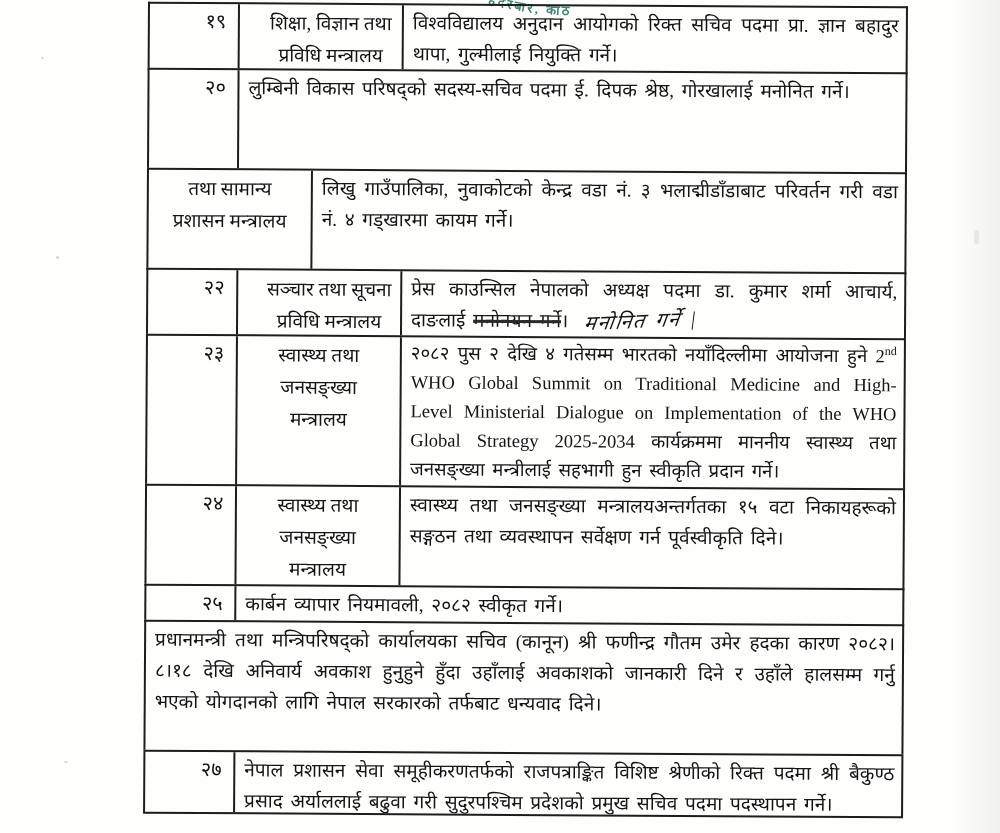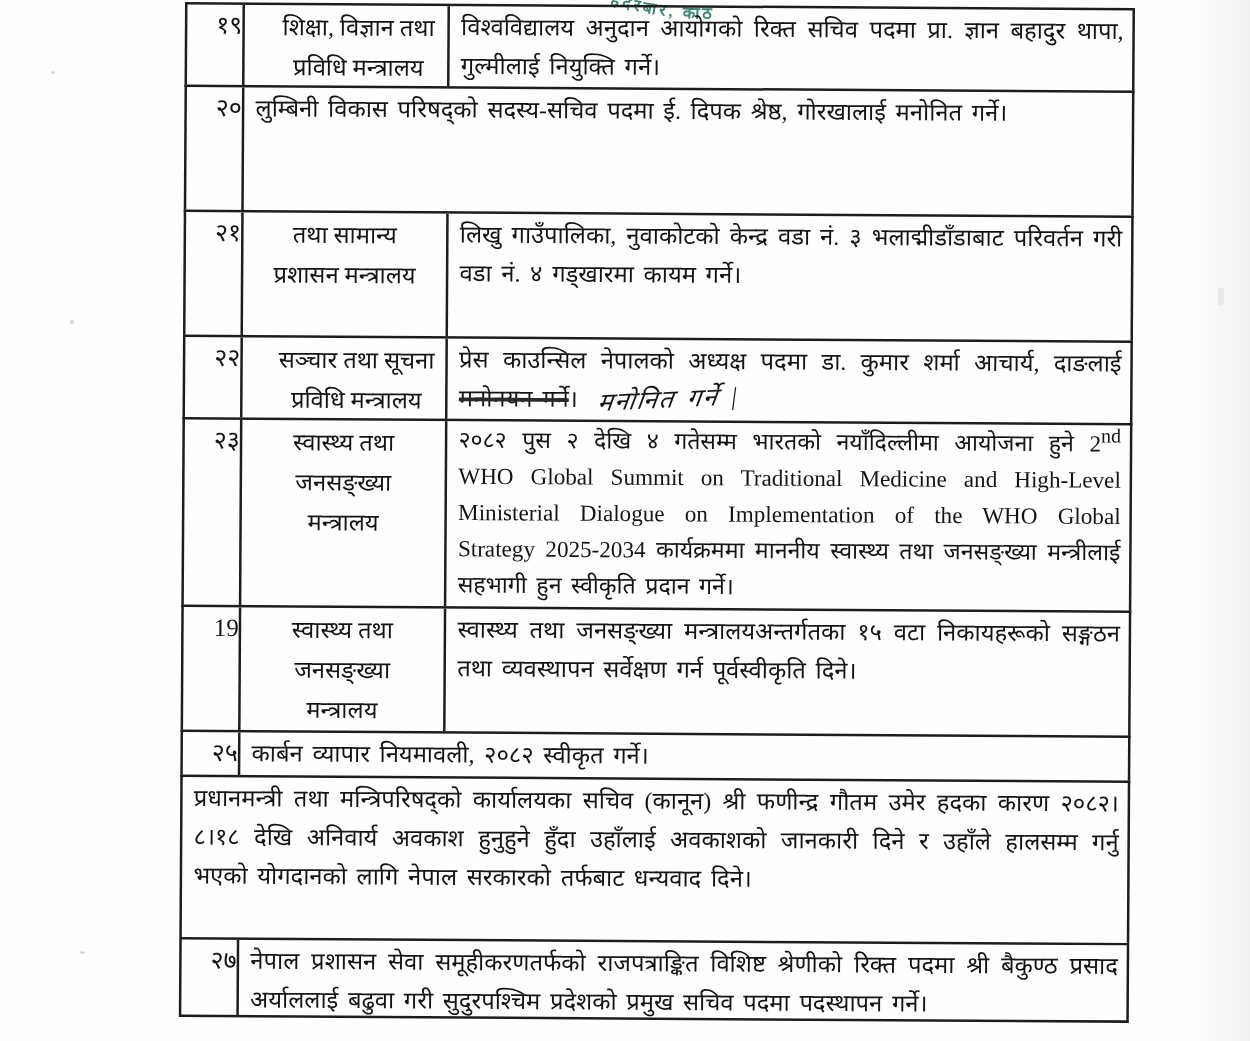--- a/index.html
+++ b/index.html
@@ -39,44 +39,45 @@
     border-left:2px solid #1d1d1d;
     border-right:2px solid #1d1d1d;
     border-top:2px solid #1d1d1d;
     background:rgba(255,255,255,0.0);
   }
   .trow.last{border-bottom:2px solid #1d1d1d;}
   .cell{box-sizing:border-box;}
   .num{
     width:46px;flex:0 0 46px;
     border-right:2px solid #1d1d1d;
-    text-align:right;
+    text-align:center;
     font-size:20px;line-height:24px;
     padding-top:5px;
+    margin-left:44px;
   }
   .ministry{
     width:164px;flex:0 0 164px;
     border-right:2px solid #1d1d1d;
     text-align:center;
     font-size:19px;
     padding-top:3px;
   }
   .ministry .mline{line-height:32px;}
   .mline2{line-height:30px;margin-left:20px;}
   .content{
     flex:1 1 auto;
     font-size:19px;line-height:31px;
     padding:2px 7px 0 9px;
     text-align:justify;
     word-spacing:3px;
     overflow:hidden;
   }
   .content.tight{line-height:29px;font-size:18.5px;}
   .latin{font-family:"Liberation Serif", serif;}
-  sup{font-size:16px;line-height:0;}
+  sup{font-size:12px;line-height:0;}
   .struck{
     text-decoration:line-through;
     text-decoration-thickness:2.5px;
     text-decoration-color:#2a2a2a;
   }
   .handwritten{
     display:inline-block;
     font-style:italic;
     transform:rotate(-3deg) skewX(-10deg);
     letter-spacing:1.5px;
@@ -111,21 +112,20 @@
       </div>
       <div class="cell content">विश्वविद्यालय अनुदान आयोगको रिक्त सचिव पदमा प्रा. ज्ञान बहादुर थापा, गुल्मीलाई नियुक्ति गर्ने।</div>
     </div>
 
     <div class="trow h100">
       <div class="cell num">२०</div>
       <div class="cell content">लुम्बिनी विकास परिषद्को सदस्य-सचिव पदमा ई. दिपक श्रेष्ठ, गोरखालाई मनोनित गर्ने।</div>
     </div>
 
     <div class="trow h100">
-      <div class="cell num">२१</div>
       <div class="cell ministry">
         <div class="mline">तथा सामान्य</div>
         <div class="mline">प्रशासन मन्त्रालय</div>
       </div>
       <div class="cell content">लिखु गाउँपालिका, नुवाकोटको केन्द्र वडा नं. ३ भलाद्मीडाँडाबाट परिवर्तन गरी वडा नं. ४ गड्खारमा कायम गर्ने।</div>
     </div>
 
     <div class="trow h66">
       <div class="cell num">२२</div>
       <div class="cell ministry">
@@ -139,21 +139,21 @@
       <div class="cell num">२३</div>
       <div class="cell ministry">
         <div class="mline">स्वास्थ्य तथा</div>
         <div class="mline">जनसङ्ख्या</div>
         <div class="mline">मन्त्रालय</div>
       </div>
       <div class="cell content tight"><span>२०८२ पुस २ देखि ४ गतेसम्म भारतको नयाँदिल्लीमा आयोजना हुने </span><span class="latin">2</span><sup class="latin">nd</sup><span class="latin"> WHO Global Summit on Traditional Medicine and High-Level Ministerial Dialogue on Implementation of the WHO Global Strategy 2025-2034 </span><span>कार्यक्रममा माननीय स्वास्थ्य तथा जनसङ्ख्या मन्त्रीलाई सहभागी हुन स्वीकृति प्रदान गर्ने।</span></div>
     </div>
 
     <div class="trow h98">
-      <div class="cell num">19</div>
+      <div class="cell num">२४</div>
       <div class="cell ministry">
         <div class="mline">स्वास्थ्य तथा</div>
         <div class="mline">जनसङ्ख्या</div>
         <div class="mline">मन्त्रालय</div>
       </div>
       <div class="cell content">स्वास्थ्य तथा जनसङ्ख्या मन्त्रालयअन्तर्गतका १५ वटा निकायहरूको सङ्गठन तथा व्यवस्थापन सर्वेक्षण गर्न पूर्वस्वीकृति दिने।</div>
     </div>
 
     <div class="trow h36">
       <div class="cell num">२५</div>

